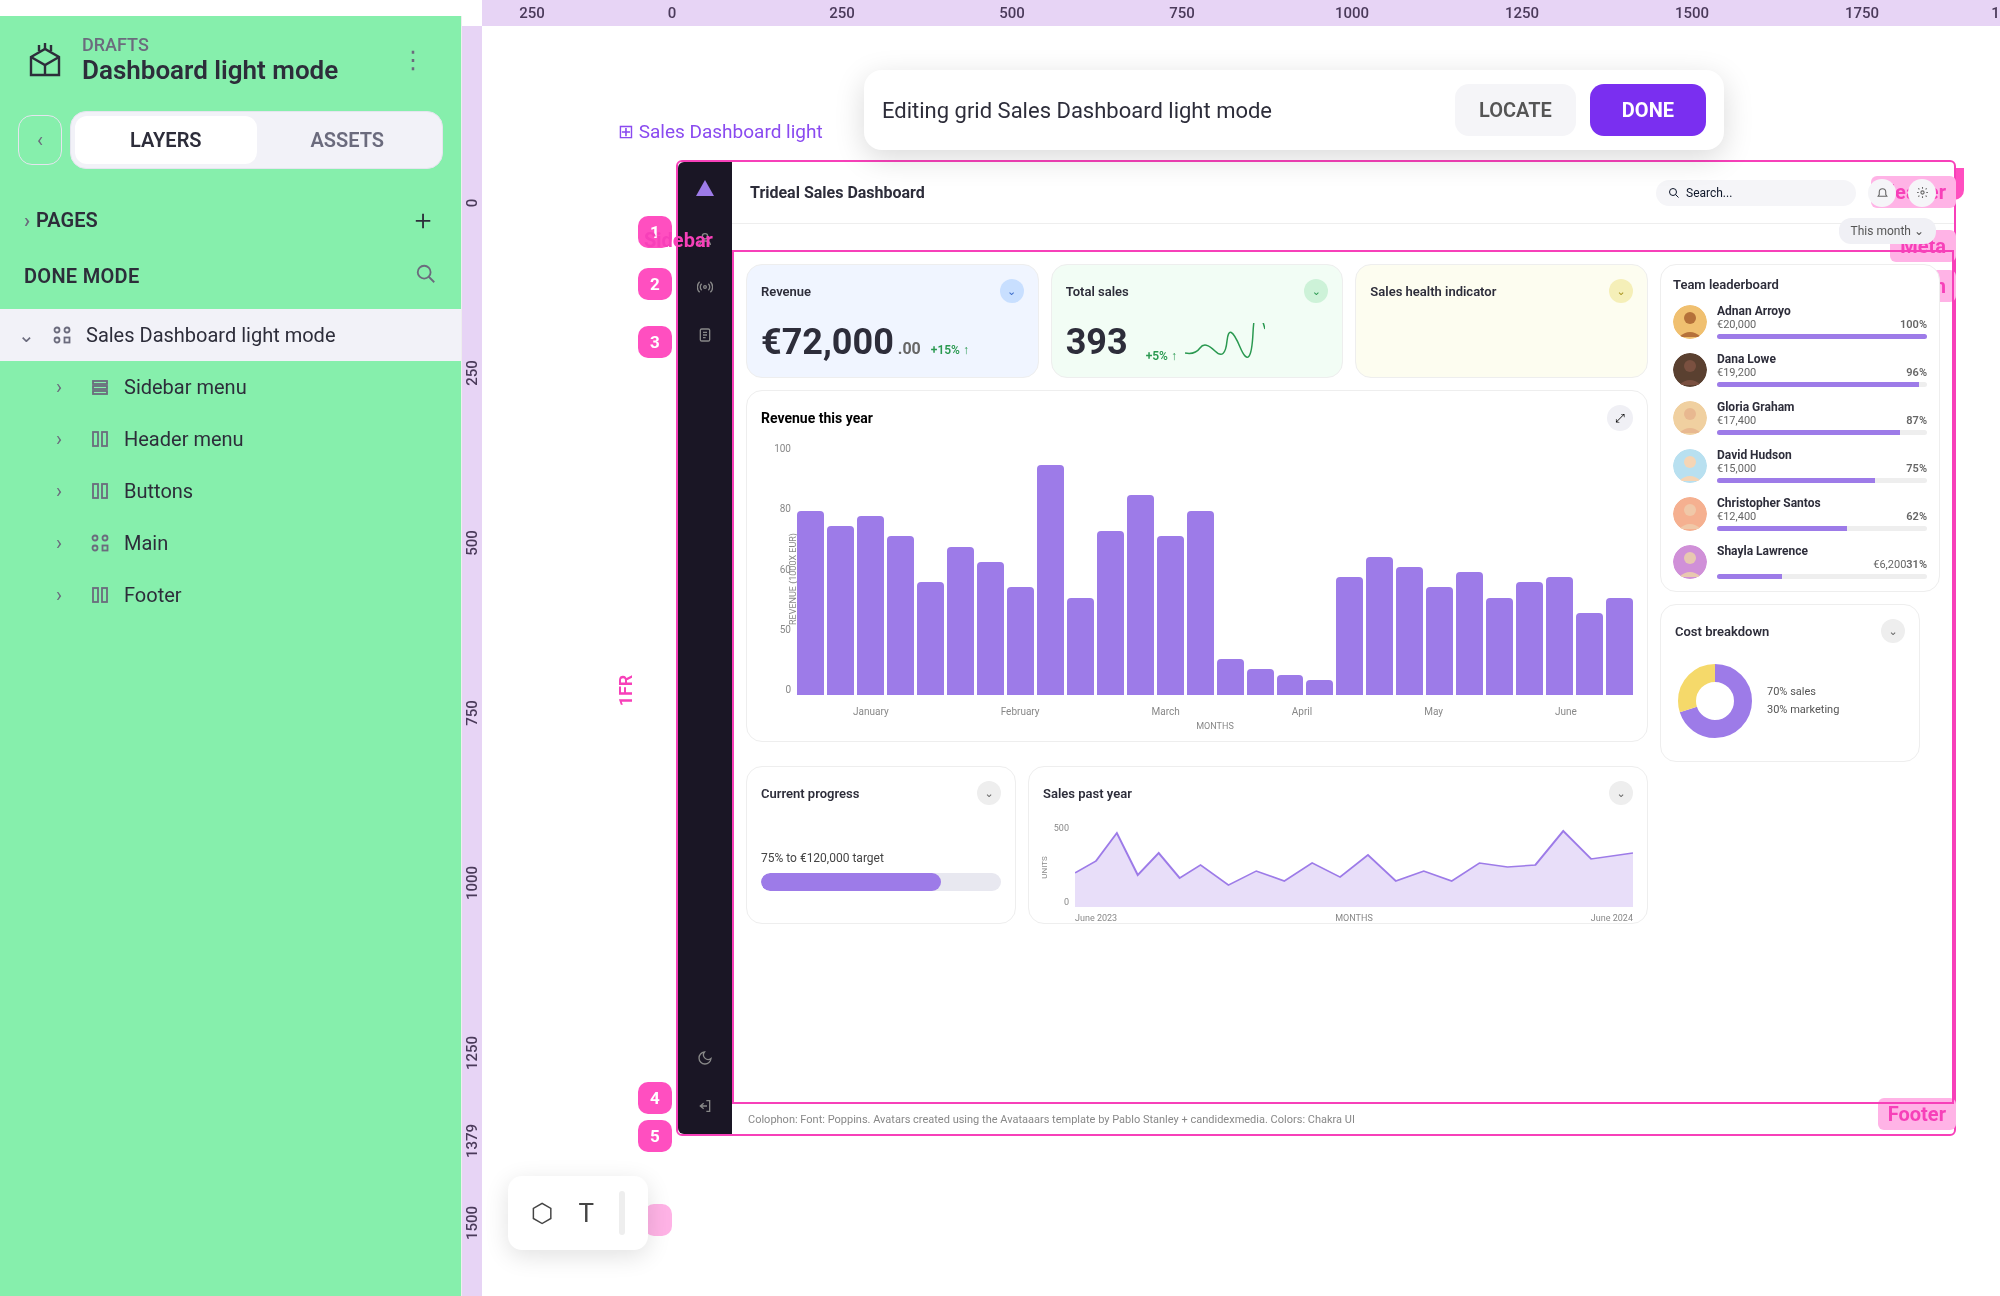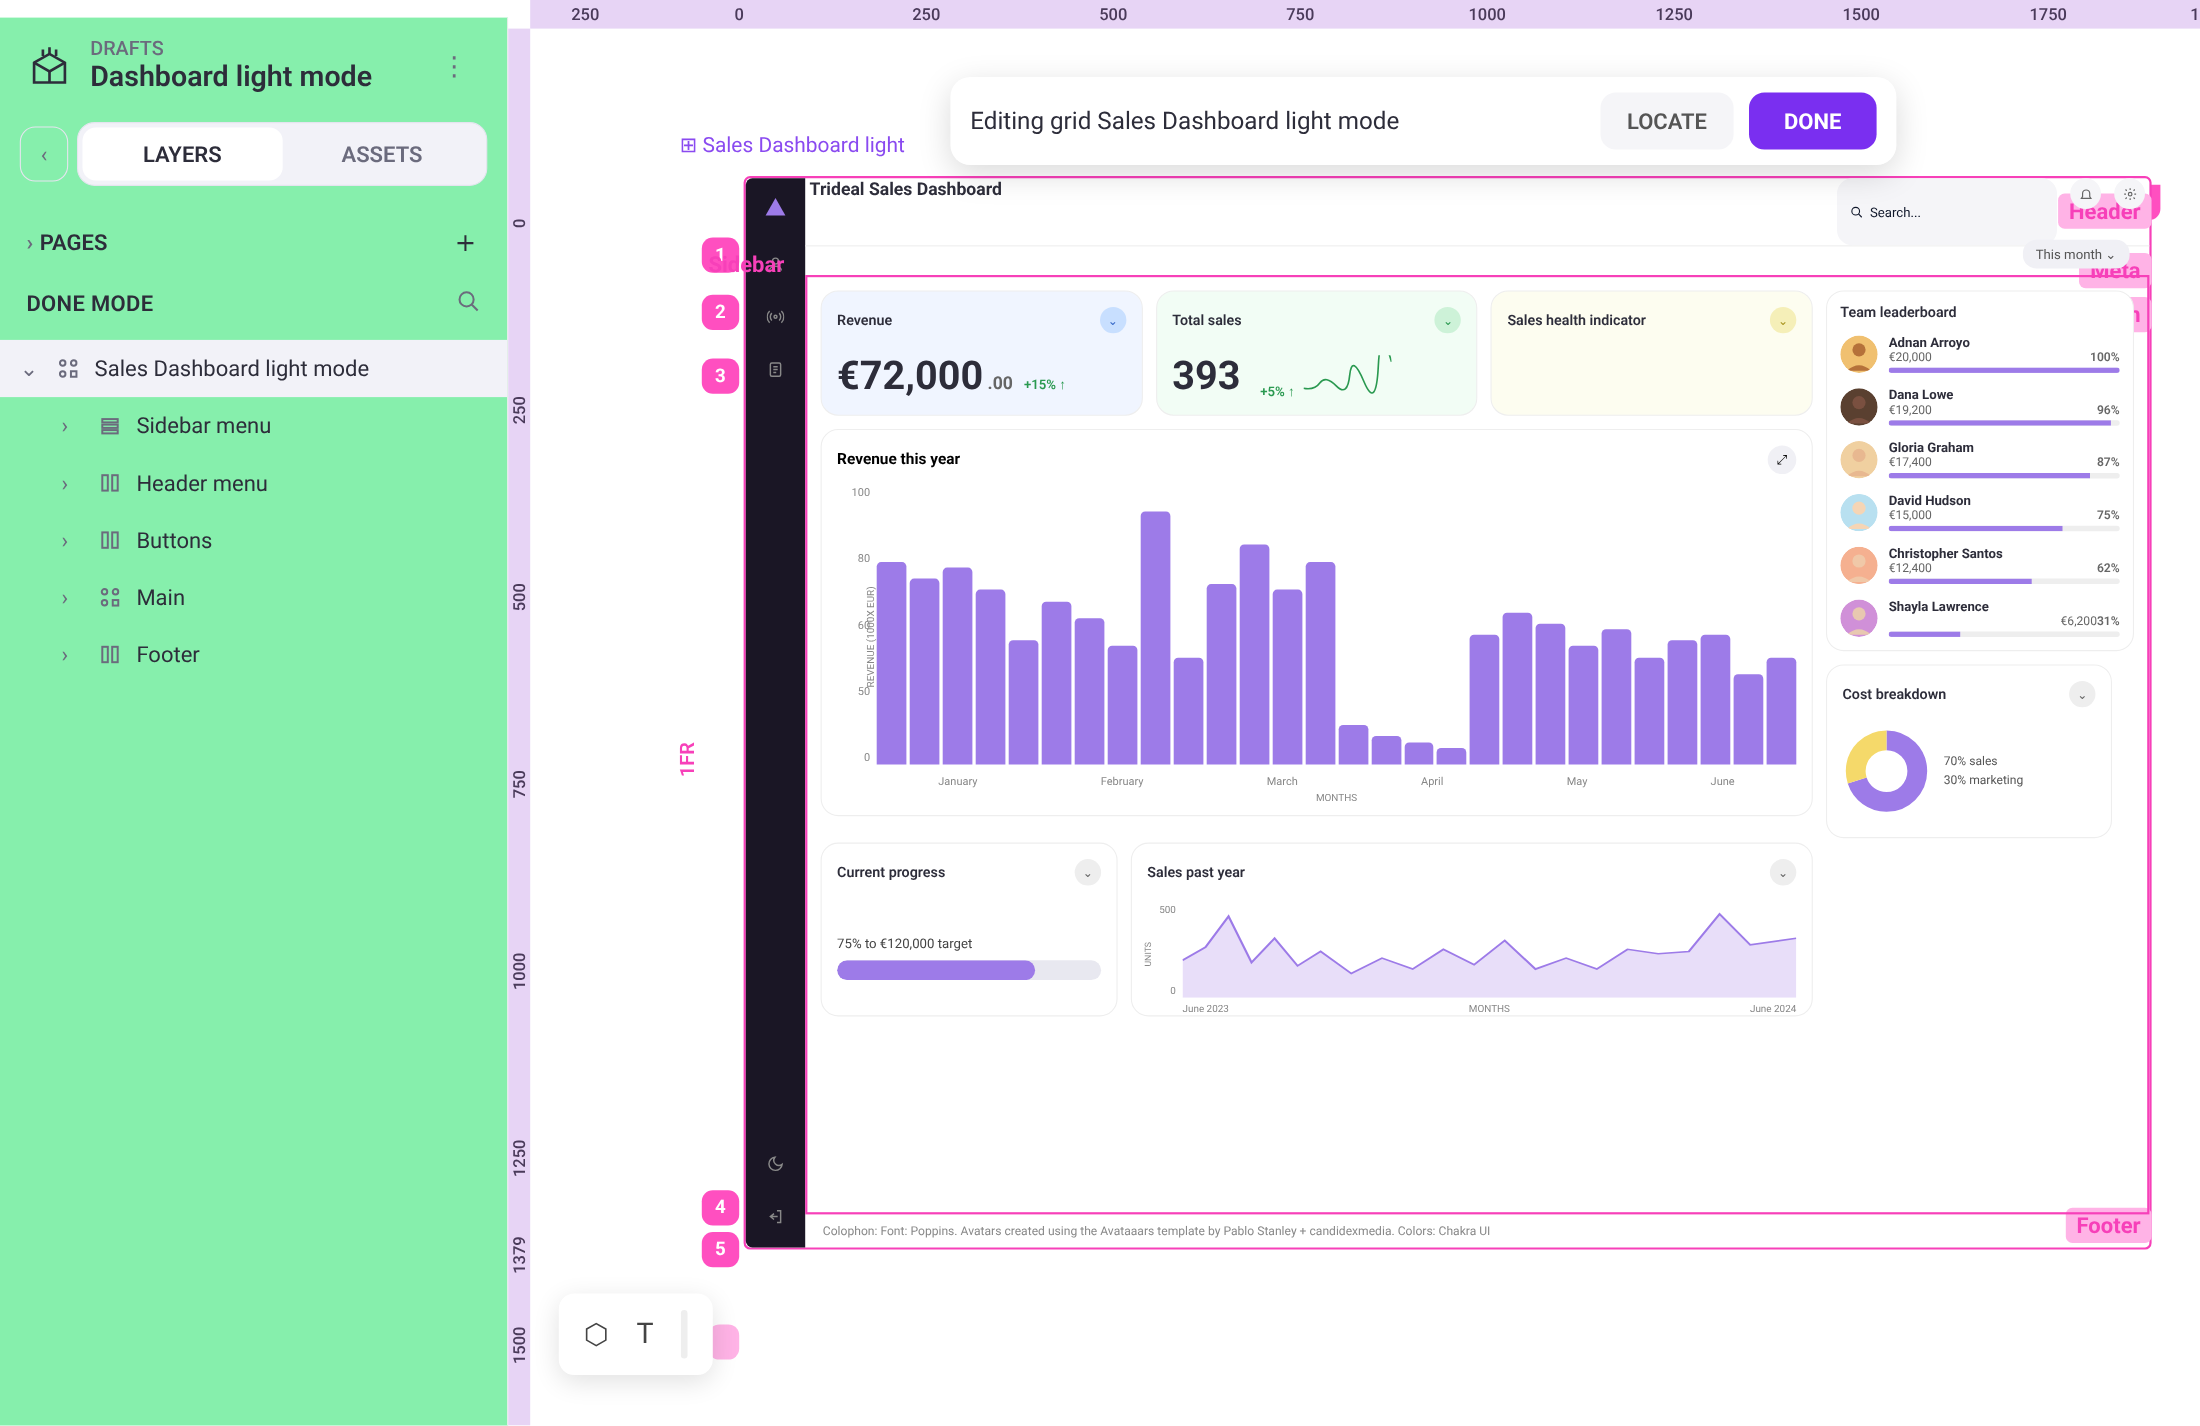--- a/index.html
+++ b/index.html
@@ -39,21 +39,21 @@
 .frame-label{position:absolute;left:156px;top:120px;color:#8a4af0;font-size:19px;font-weight:400}
 .frame-label::before{content:"⊞ ";}
 .artboard{position:absolute;left:214px;top:160px;width:1280px;height:976px;background:#fff;border:2px solid #f740b9;border-radius:6px}
 .grid-1fr{position:absolute;left:148px;top:680px;color:#f740b9;font-weight:600;font-size:18px;transform:rotate(-90deg)}
 .grid-1fr-top{position:absolute;left:860px;top:168px;color:#f740b9;font-weight:600;font-size:18px}
 .grid-tab{position:absolute;background:#ff4fc0;color:#fff;font-weight:700;font-size:17px;padding:6px 12px;border-radius:10px}
 .region-tag{position:absolute;background:#ffb3e6;color:#f740b9;font-weight:700;font-size:20px;padding:4px 10px;border-radius:6px}
 .dash-sidebar{position:absolute;left:0;top:0;width:54px;height:100%;background:#1a1625;border-top-left-radius:6px;border-bottom-left-radius:6px;display:flex;flex-direction:column;align-items:center;padding-top:14px;gap:20px}
 .dash-logo{color:#fff;font-size:22px;font-weight:700}
 .dash-ic{color:#888;font-size:16px;width:28px;height:28px;display:flex;align-items:center;justify-content:center;cursor:pointer}
-.dash-header{position:absolute;left:54px;top:0;right:0;height:62px;display:flex;padding:0 4px;gap:12px;border-bottom:1px solid #eee}
+.dash-header{position:absolute;left:54px;top:0;right:0;height:62px;display:flex;align-items:center;padding:0 18px;gap:12px;border-bottom:1px solid #eee}
 .dash-title{font-size:16px;font-weight:700;color:#2d2d3a;flex:1}
 .dash-search{display:flex;align-items:center;gap:6px;background:#f5f5f8;border-radius:14px;padding:6px 12px;font-size:12px;color:#0f172a;width:200px}
 .dash-ico-btn{width:28px;height:28px;border-radius:50%;background:#f5f5f8;display:flex;align-items:center;justify-content:center;font-size:12px;color:#666;cursor:pointer}
 .dash-meta{position:absolute;left:54px;top:50px;right:0;height:38px;display:flex;align-items:center;justify-content:flex-end;padding:0 18px}
 .meta-pill{background:#f0f0f5;border-radius:12px;padding:6px 12px;font-size:12px;color:#555;cursor:pointer}
 .dash-main{position:absolute;left:54px;top:88px;right:0;bottom:30px;padding:12px;border:2px solid #f740b9}
 .cards-row{display:flex;gap:12px;margin-bottom:12px}
 .card{background:#fff;border:1px solid #eee;border-radius:16px;padding:14px}
 .card.rev{flex:1;background:#f0f5ff}
 .card.sales{flex:1;background:#f2fdf5}

